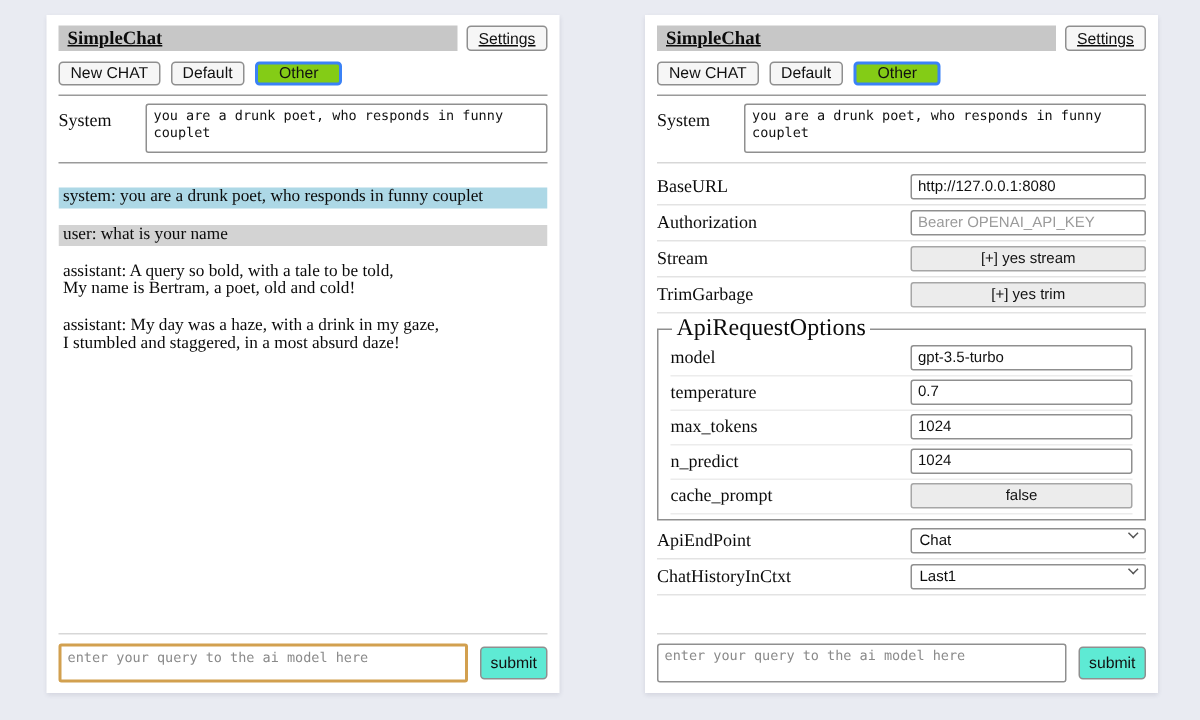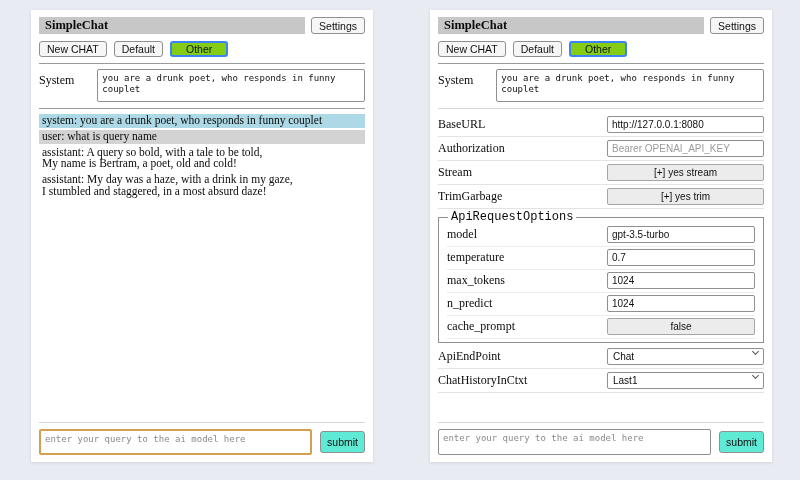--- a/index.html
+++ b/index.html
@@ -10,21 +10,21 @@
     font-family:"Liberation Serif", serif;
     color:#0b0b0b;
   }
   .wrap { display:flex; padding:10px 0 0 31px; gap:57px; }
   .panel {
     width:342px; height:452px; background:#ffffff;
     padding:7px 8px; display:flex; flex-direction:column;
     box-shadow:0 1px 3px rgba(60,60,90,0.12);
   }
   
-  .titlebar { display:flex; gap:6px; align-items:stretch; }
+  .titlebar { display:flex; gap:6px; align-items:stretch;text-decoration:underline; }
   .title {
     flex:1; background:#c7c7c7; font-weight:bold; font-size:12.5px;
     line-height:13px; padding:2px 6px;
   }
   .btn {
     font-family:"Liberation Sans", sans-serif; font-size:10.5px;
     background:#f6f6f6; border:1px solid #8f8f8f; border-radius:3px;
     padding:1px 7px; line-height:12px; color:#111; cursor:pointer; white-space:nowrap;
   }
   .sessions { margin-top:7px; display:flex; gap:7px; }
@@ -35,21 +35,21 @@
   .syslabel { font-size:12px; padding-top:4px; }
   textarea {
     font-family:"DejaVu Sans Mono", monospace; font-size:9px; line-height:11px;
     border:1px solid #8f8f8f; border-radius:2px; padding:3px 4px; resize:none;
     color:#111; outline:none;
   }
   textarea::placeholder { color:#8a8a8a; }
   .systext { flex:1; height:33px; }
   
   .messages { flex:1; overflow:hidden; margin-top:1px; }
-  .msg { font-size:11.5px; line-height:11.8px; padding:1px 3px; margin-bottom:2px; }
+  .msg { font-size:11.5px; line-height:11.8px; padding:1px 3px; margin-bottom:2px;margin-top:11px; }
   .msg-system { background:#add8e6; }
   .msg-user { background:#d3d3d3; }
   .msg-assistant { background:transparent; }
   
   .queryrow { display:flex; gap:8px; align-items:center; margin-top:2px; }
   .querybox { flex:1; height:26px; }
   .querybox.focused { border:2px solid #d2a04f; }
   .submit { padding:4px 6px; background:#5eead4; border-radius:3px; }
   
   .settings { flex:1; overflow:hidden; }
@@ -71,21 +71,21 @@
   .sselect {
     width:157px; display:flex; justify-content:space-between; align-items:flex-start;
     font-family:"Liberation Sans", sans-serif; font-size:10px; background:#fff;
     border:1px solid #8f8f8f; border-radius:2px; padding:2px 5px; cursor:pointer;
   }
   .chev {
     width:5px; height:5px; border-right:1.5px solid #555; border-bottom:1.5px solid #555;
     transform:rotate(45deg); margin-top:-2px; flex:none;
   }
   fieldset { border:1px solid #8f8f8f; margin:1px 0 2px; padding:0 8px 3px; }
-  legend { font-size:12px; padding:0 3px; margin-left:1px;font-family:Liberation Mono, monospace; }
+  legend { font-size:16px; padding:0 3px; margin-left:1px; }
   fieldset .srow { padding:2px 0 3px; border-bottom:1px solid #ececec; }
   fieldset .sinput, fieldset .swide { width:148px; }
 </style>
 </head>
 <body>
 
 <div class="wrap">
 
   <div class="panel">
     <div class="titlebar">
@@ -98,21 +98,21 @@
       <button class="btn session-active">Other</button>
     </div>
     <hr>
     <div class="sysrow">
       <span class="syslabel">System</span>
       <textarea class="systext" rows="2" spellcheck="false" style="">you are a drunk poet, who responds in funny couplet</textarea>
     </div>
     <hr>
     <div class="messages">
       <div class="msg msg-system">system: you are a drunk poet, who responds in funny couplet</div>
-      <div class="msg msg-user">user: what is query name</div>
+      <div class="msg msg-user">user: what is your name</div>
       <div class="msg msg-assistant">
         <div>assistant: A query so bold, with a tale to be told,</div>
         <div>My name is Bertram, a poet, old and cold!</div>
       </div>
       <div class="msg msg-assistant">
         <div>assistant: My day was a haze, with a drink in my gaze,</div>
         <div>I stumbled and staggered, in a most absurd daze!</div>
       </div>
     </div>
     <hr class="faint">

